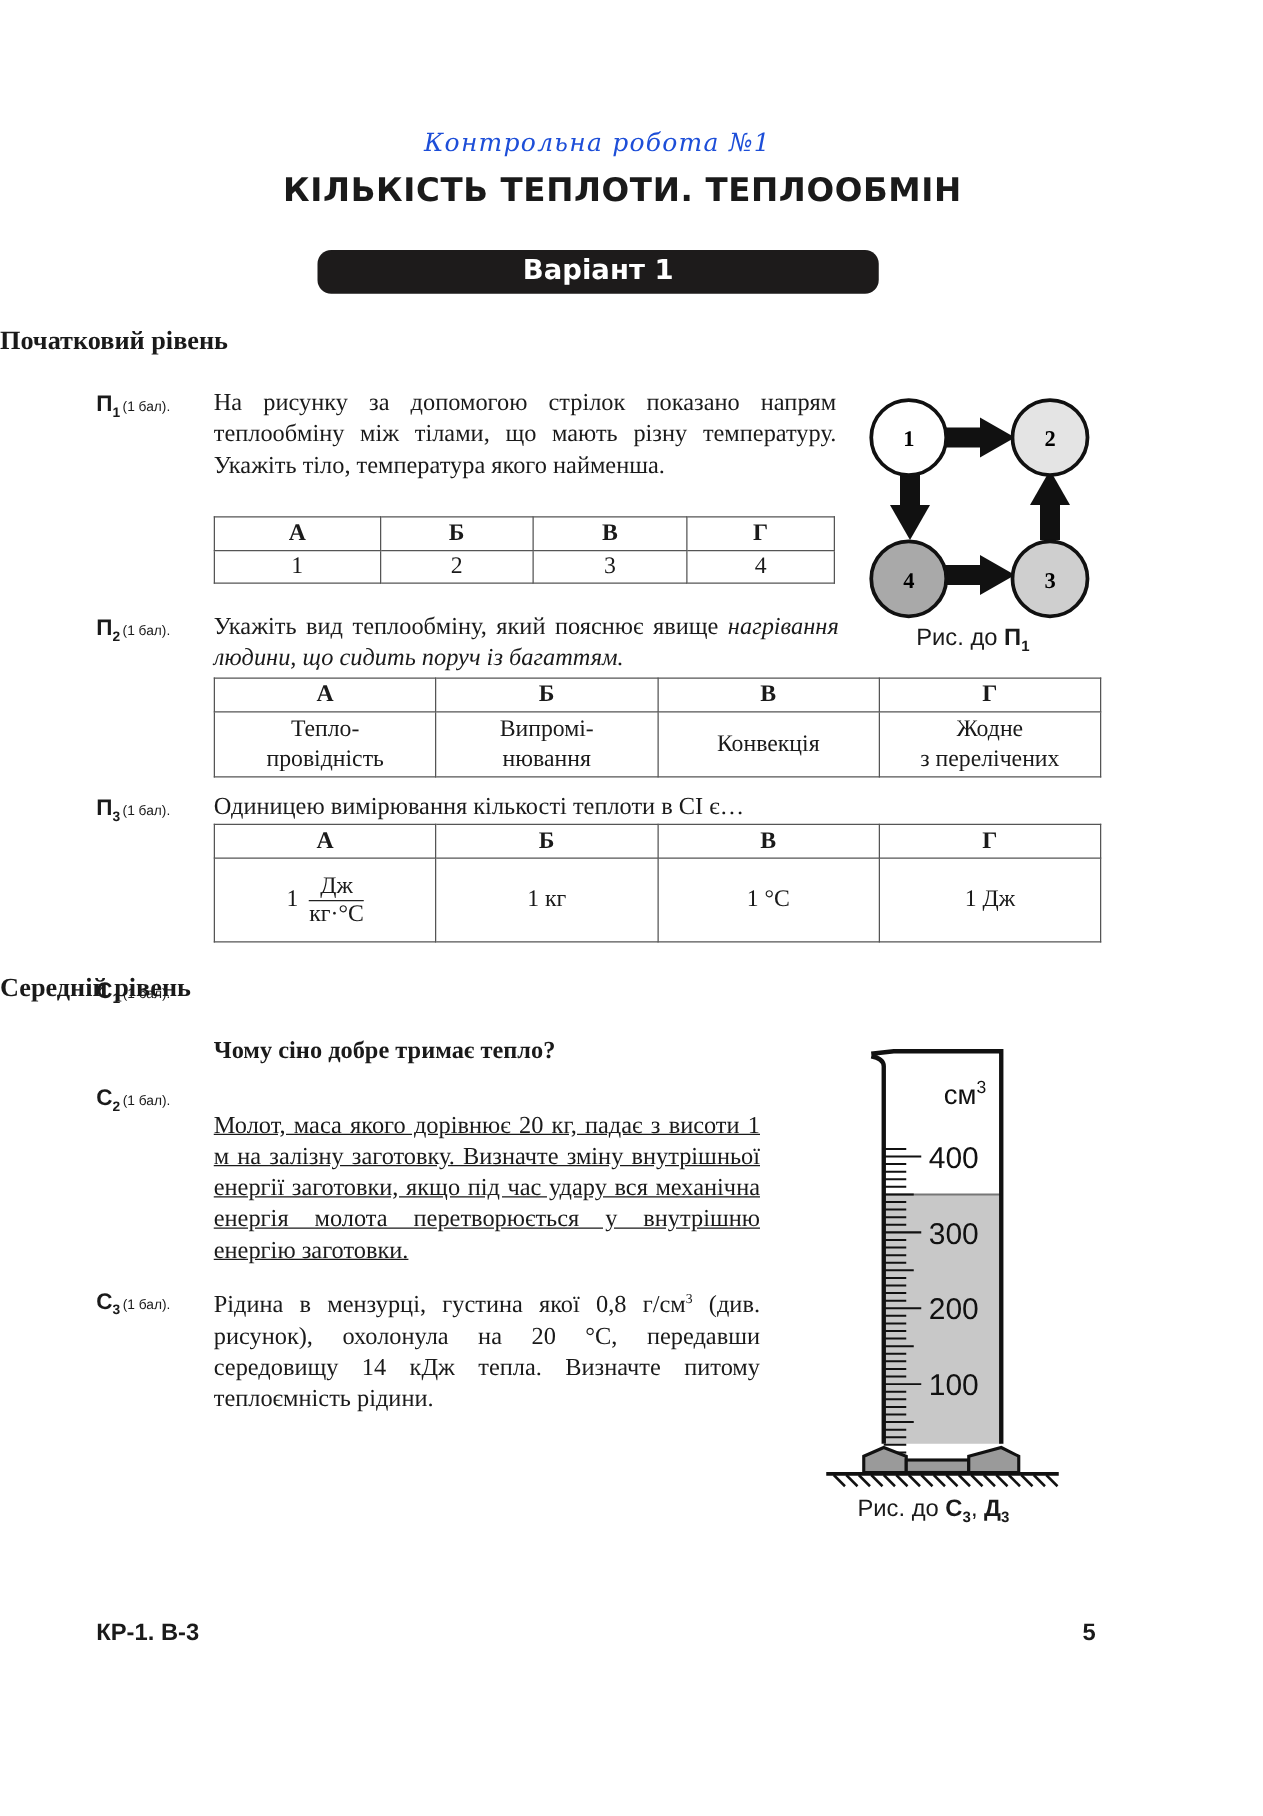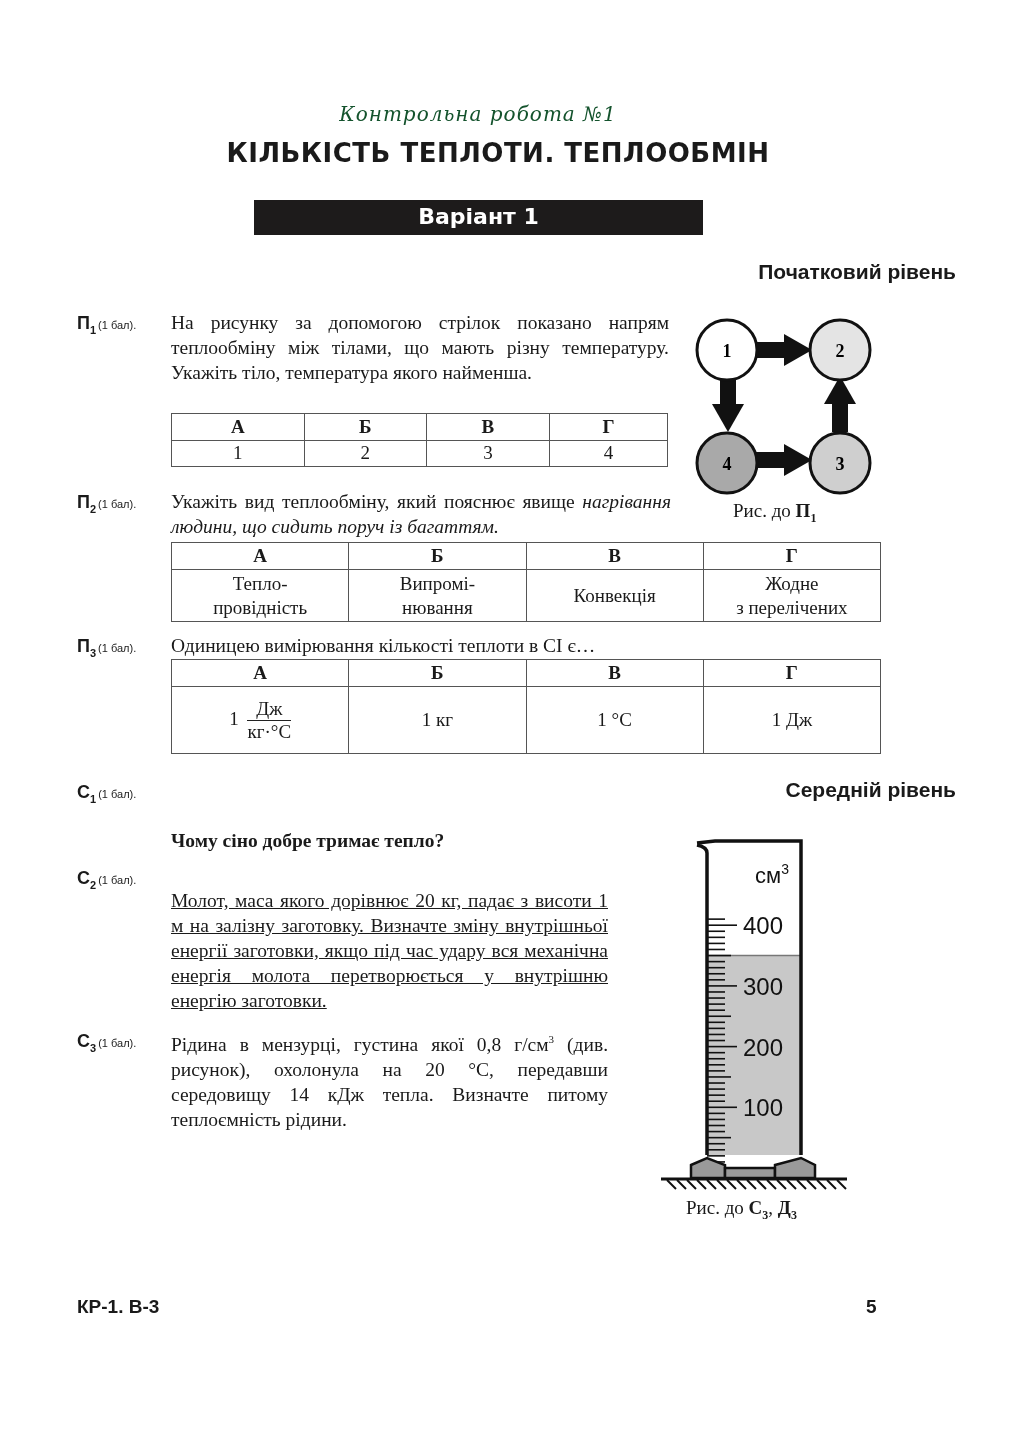--- a/index.html
+++ b/index.html
@@ -1,33 +1,33 @@
 <!DOCTYPE html>
 <html><head>
 <meta charset="utf-8">
 <style>
   html, body { margin: 0; padding: 0; background: #ffffff; }
   body { width: 1010px; height: 1453px; position: relative; overflow: hidden; color: #1a1a1a; font-family: "DejaVu Serif", "Liberation Serif", serif; }
   .abs { position: absolute; }
-  .subtitle { top: 102px; left: 0; width: 956px; text-align: center; font-family: "DejaVu Serif", serif; font-size: 20px; letter-spacing: 1px; color: #14532d; font-style: italic; }
+  .subtitle { top: 102px; left: 0; width: 956px; text-align: center; font-family: "DejaVu Serif", serif; font-size: 20px; letter-spacing: 1px; color: #1d4ed8; font-style: italic; }
   .title { top: 138px; left: 0; width: 956px; text-align: center; font-family: "DejaVu Sans", sans-serif; font-weight: bold; font-size: 26px; letter-spacing: 0.5px; margin-left: 20px; }
-  .variant-bar { top: 200px; left: 254px; width: 449px; height: 35px; background: #1d1b1b; color: #fff; text-align: center; font-family: "DejaVu Sans", sans-serif; font-weight: bold; font-size: 22px; line-height: 34px; }
-  .section-h { left: 0; width: 956px; text-align: right; font-family: Liberation Sans, sans-serif; font-weight: bold; font-size: 21px; }
+  .variant-bar { top: 200px; left: 254px; width: 449px; height: 35px; background: #1d1b1b; color: #fff; text-align: center; font-family: "DejaVu Sans", sans-serif; font-weight: bold; font-size: 22px; line-height: 34px; border-radius: 11px; }
+  .section-h { left: 0; width: 956px; text-align: left; font-family: Liberation Serif, serif; font-weight: bold; font-size: 21px; }
   .qlabel { left: 77px; font-family: "Liberation Sans", sans-serif; font-size: 18px; font-weight: bold; white-space: nowrap; }
   .qlabel sub { font-size: 11px; }
   .qlabel .pts { font-weight: normal; font-size: 11px; margin-left: 2px; }
   .qtext { left: 171px; font-family: "Liberation Serif", serif; font-size: 19.5px; line-height: 25px; text-align: justify; }
   .qtext i { font-style: italic; }
   table.ans { position: absolute; border-collapse: collapse; font-family: "Liberation Serif", serif; font-size: 19px; }
   table.ans td { border: 1.5px solid #555; text-align: center; padding: 0; }
   table.ans tr.hdr td { font-weight: bold; }
   .frac { display: inline-block; vertical-align: middle; text-align: center; margin-left: 4px; }
   .frac span { display: block; line-height: 22px; }
   .frac .num { border-bottom: 1.5px solid #222; padding: 0 2px; }
-  .caption { font-family: Liberation Serif, serif; font-size: 19px; text-align: center; }
+  .caption { font-family: Liberation Sans, sans-serif; font-size: 19px; text-align: center; }
   .footer { top: 1296px; font-family: "Liberation Sans", sans-serif; font-weight: bold; font-size: 19px; }
 </style>
 </head>
 <body>
 
 <div class="abs subtitle">Контрольна робота №1</div>
 <div class="abs title">КІЛЬКІСТЬ ТЕПЛОТИ. ТЕПЛООБМІН</div>
 <div class="abs variant-bar">Варіант 1</div>
 
 <div class="abs section-h" style="top:260px;">Початковий рівень</div>

